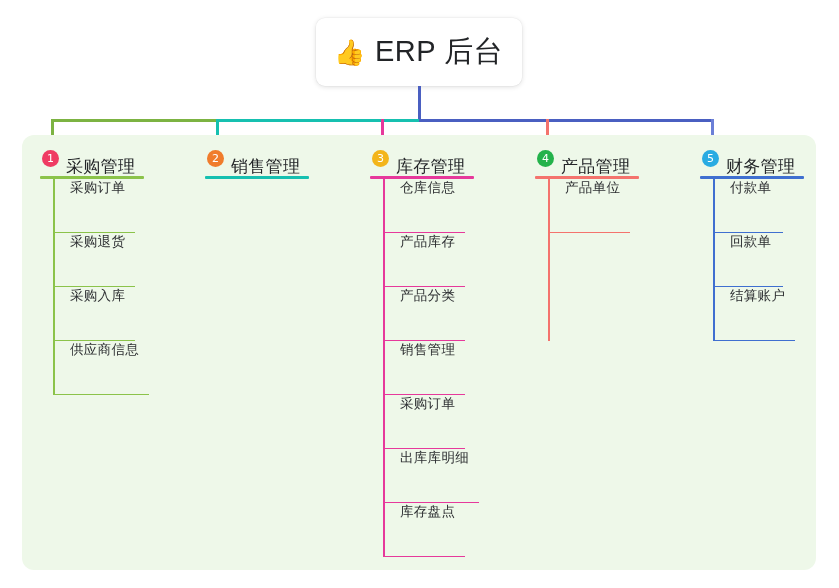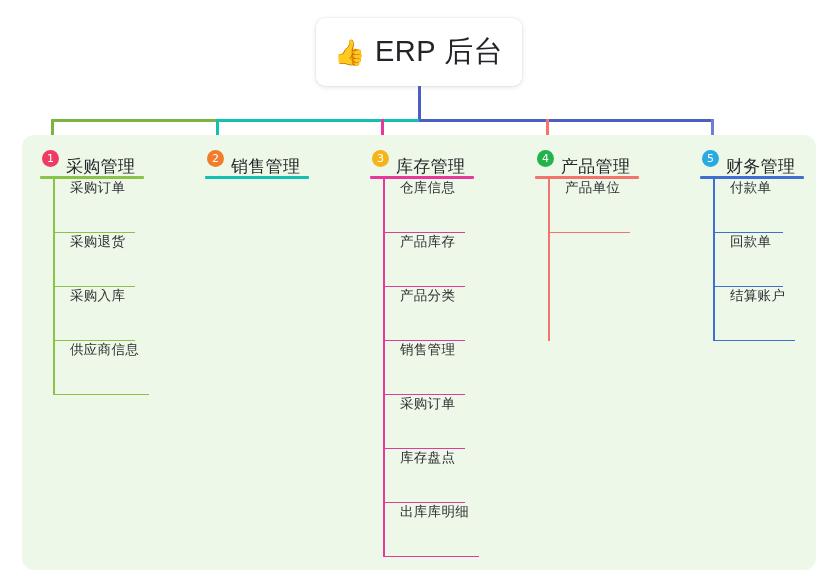--- a/index.html
+++ b/index.html
@@ -183,27 +183,27 @@
           </div>
           <div class="leaf">
             <span class="leaf-label">销售管理</span>
             <div class="leaf-rule" style="width: 82px; background: rgb(230, 57, 155);"></div>
           </div>
           <div class="leaf">
             <span class="leaf-label">采购订单</span>
             <div class="leaf-rule" style="width: 82px; background: rgb(230, 57, 155);"></div>
           </div>
           <div class="leaf">
-            <span class="leaf-label">库存盘点</span>
-            <div class="leaf-rule" style="width: 82px; background: rgb(230, 57, 155);"></div>
-          </div>
-          <div class="leaf">
             <span class="leaf-label">出库库明细</span>
             <div class="leaf-rule" style="width: 96px; background: rgb(230, 57, 155);"></div>
           </div>
+          <div class="leaf">
+            <span class="leaf-label">库存盘点</span>
+            <div class="leaf-rule" style="width: 82px; background: rgb(230, 57, 155);"></div>
+          </div>
         </div>
       </div>
       <div class="col" style="left: 535px;">
         <div class="col-head">
           <span class="badge" style="background: rgb(36, 178, 75);">4</span>
           <span class="col-title">产品管理</span>
         </div>
         <div class="col-underline" style="width: 104px; background: rgb(244, 115, 109);"></div>
         <div class="leaves">
           <div class="spine" style="background: rgb(244, 115, 109); height: 162px;"></div>

